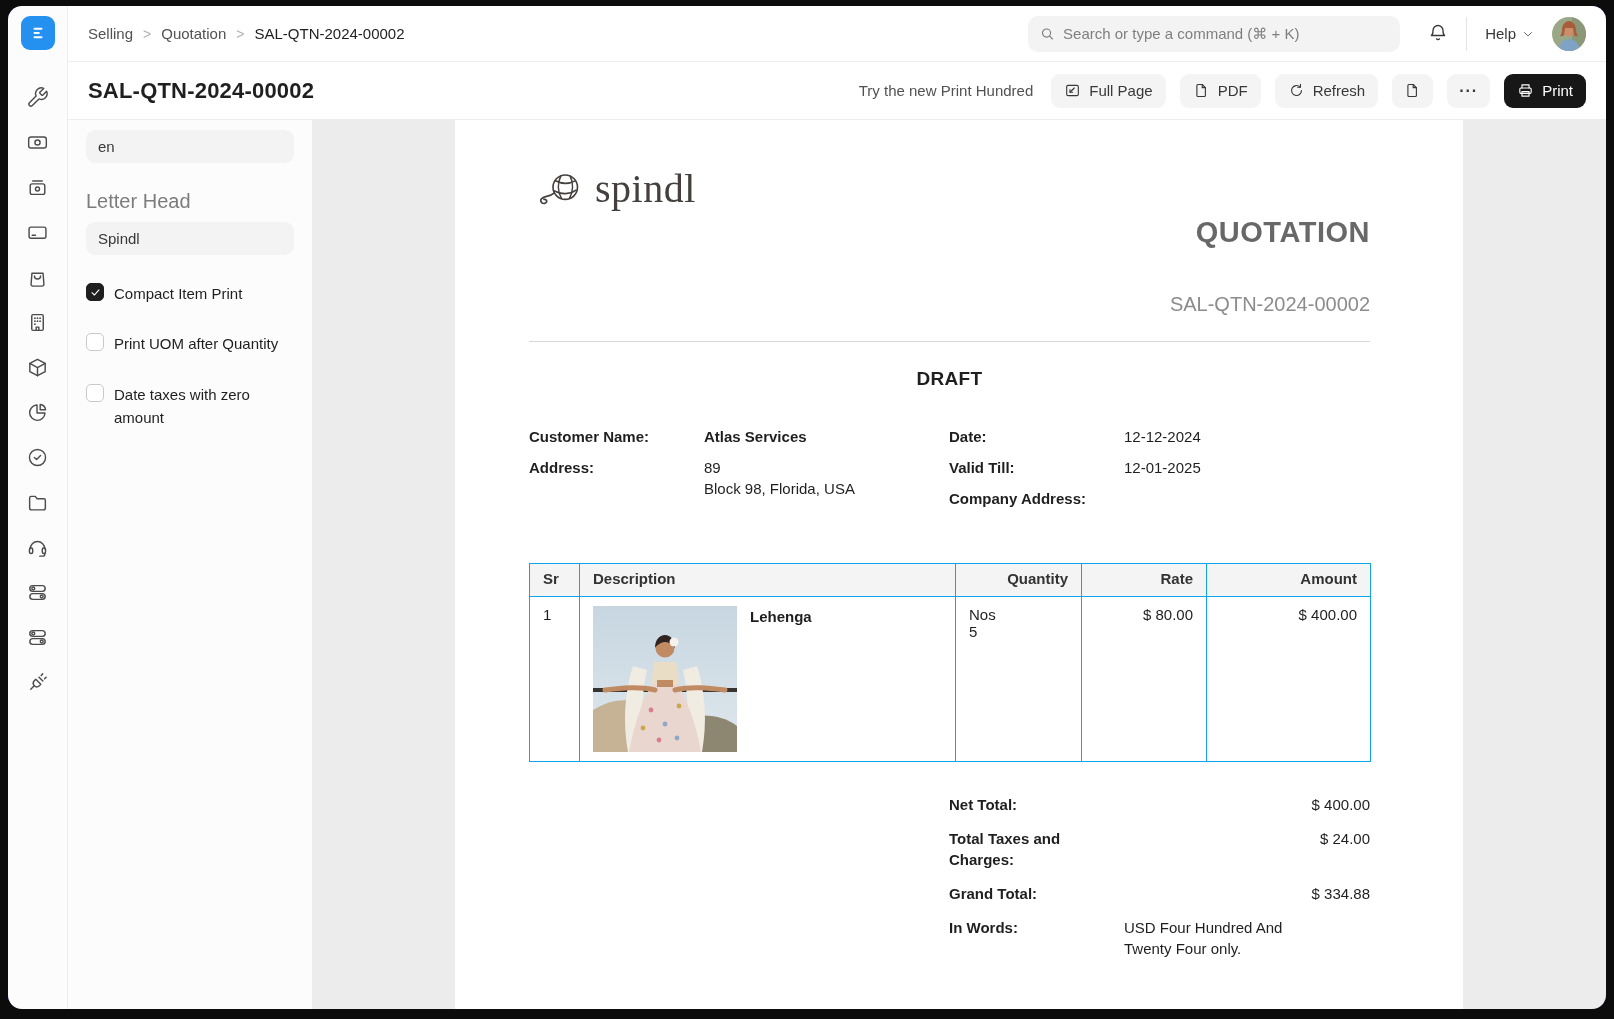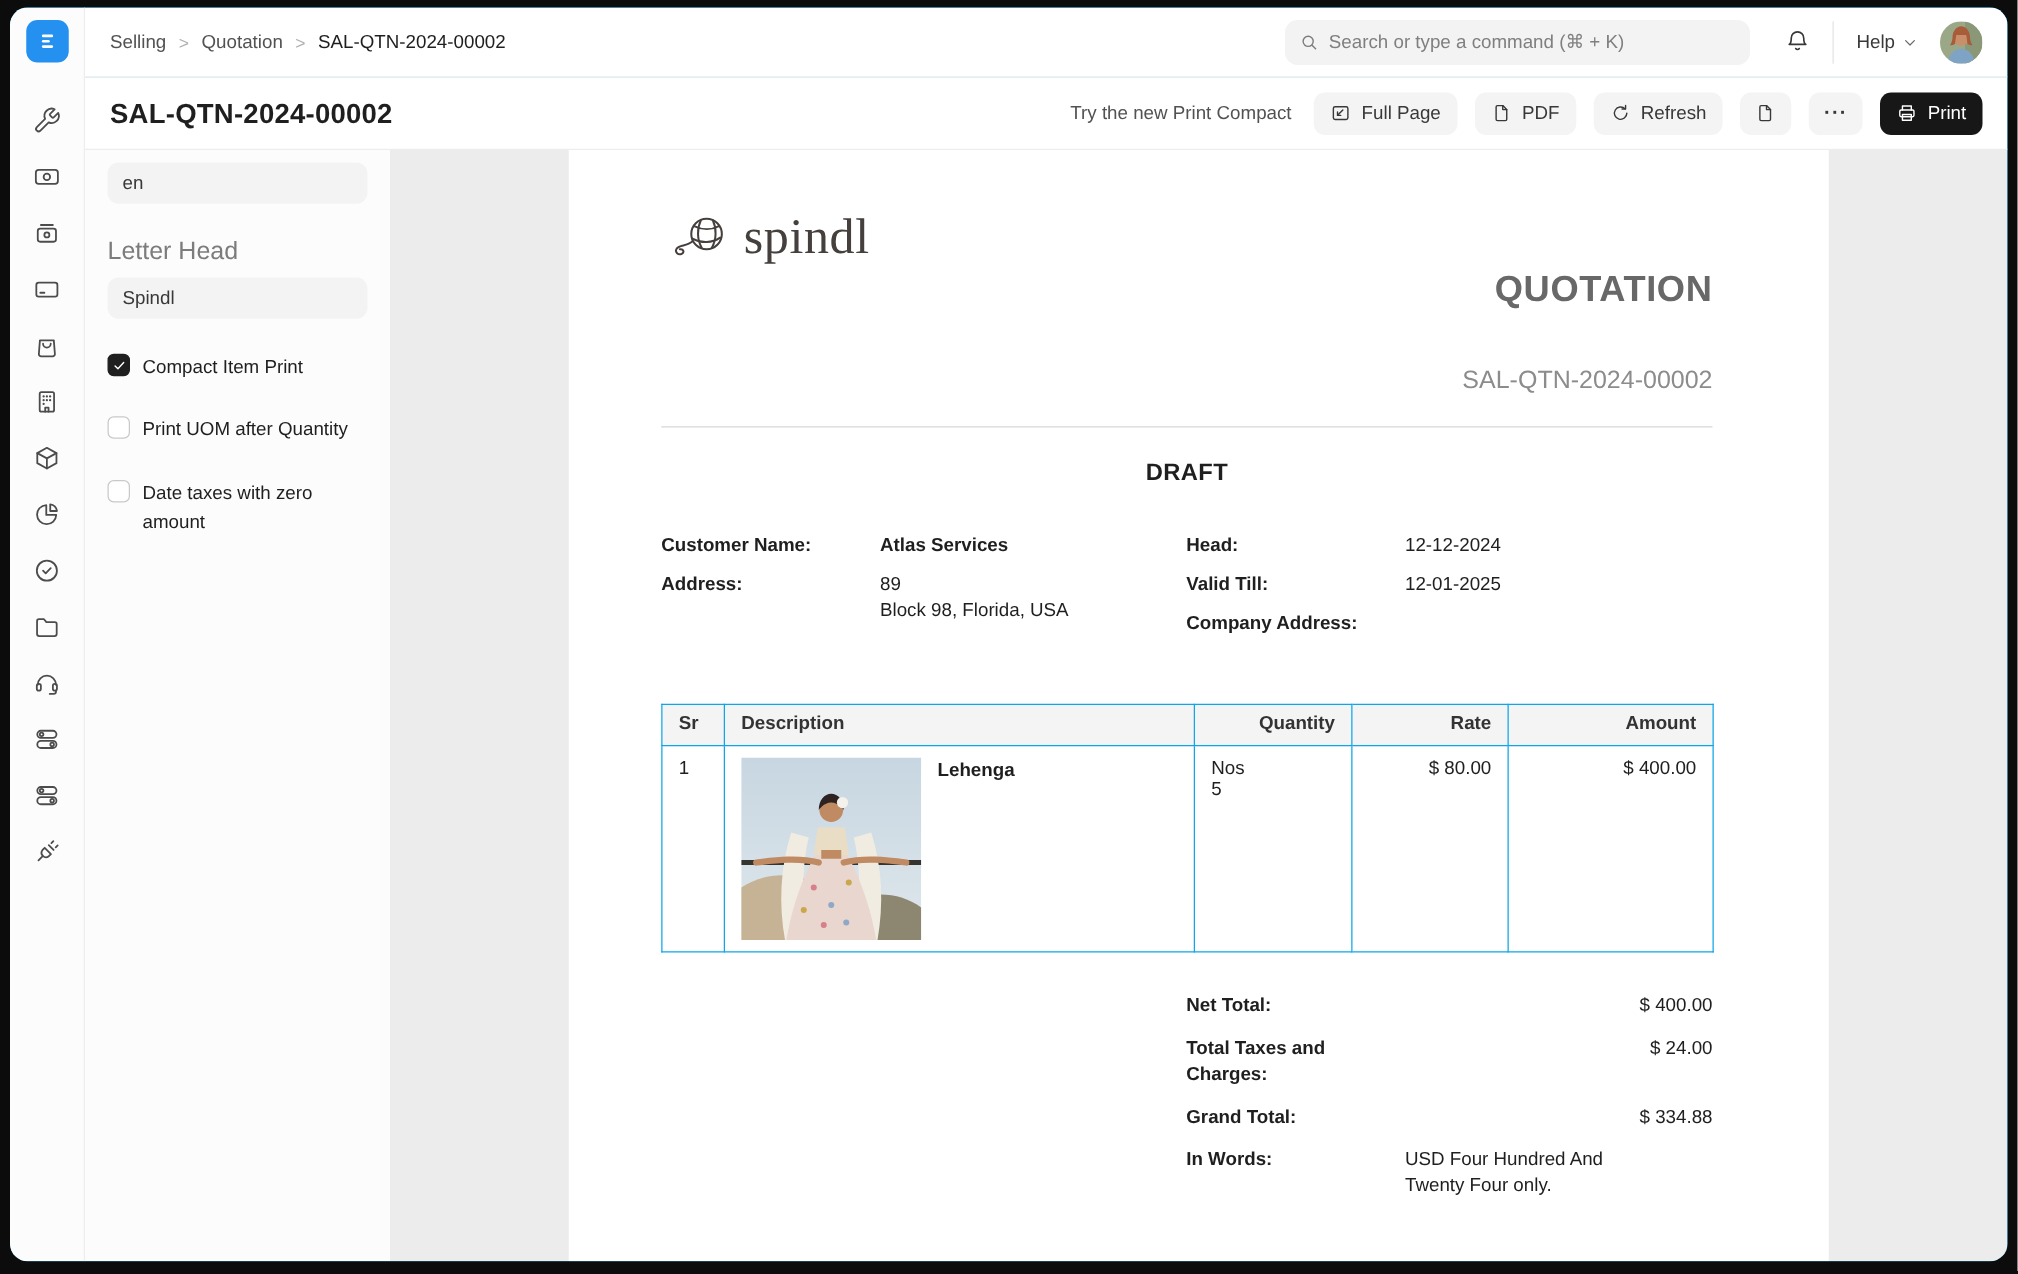--- a/index.html
+++ b/index.html
@@ -1,20 +1,20 @@
 <!DOCTYPE html>
 <html><head>
 <meta charset="utf-8">
 <style>
   * { margin:0; padding:0; box-sizing:border-box; }
   html,body { width:1614px; height:1019px; }
   body { background:#0c0c0c; font-family:"Liberation Sans", sans-serif; overflow:hidden; }
 
   .window { position:absolute; left:8px; top:6px; width:1598px; height:1003px;
-            background:#0ea5e9; border-radius:14px; overflow:hidden; display:flex; }
+            background:#4c1d95; border-radius:14px; overflow:hidden; display:flex; }
 
   
   .iconbar { width:60px; flex:0 0 60px; background:#fcfcfc; border-right:1px solid #ededed;
              display:flex; flex-direction:column; align-items:center; padding-top:10px; }
   .app-logo { width:34px; height:34px; border-radius:9px; background:#2490ef;
               display:flex; align-items:center; justify-content:center; margin-bottom:36px; cursor:pointer; }
   .rail-icons { display:flex; flex-direction:column; gap:19px; }
   .rail-btn { width:26px; height:26px; display:flex; align-items:center; justify-content:center; cursor:pointer; }
   .rail-btn svg { width:23px; height:23px; stroke:#4c4c4c; fill:none; stroke-width:1.5;
                   stroke-linecap:round; stroke-linejoin:round; }
@@ -261,21 +261,21 @@
             <circle cx="17" cy="13" r="6.5" fill="#c98f6b"></circle>
             <path d="M10 13c0-6 4-9 7-9s7 3 7 9c0 2 1 5 2 6-2 1-4-1-4-1l-1-7h-8l-1 7s-2 2-4 1c1-1 2-4 2-6z" fill="#a85c3a"></path>
           </svg>
         </div>
       </div>
     </div>
 
     <div class="toolbar">
       <div class="doc-title">SAL-QTN-2024-00002</div>
       <div class="toolbar-right">
-        <span class="try-link">Try the new Print Compact</span>
+        <span class="try-link">Try the new Print Hundred</span>
         <button class="tb-btn">
           <svg viewBox="0 0 24 24">
               <rect x="3.8" y="4.8" width="16.4" height="14.4" rx="2"></rect>
               <path d="M14.5 8.5l-6 6"></path>
               <path d="M8.5 10.8v3.7h3.7"></path>
             </svg>
           <span>Full Page</span>
         </button>
         <button class="tb-btn">
           <svg viewBox="0 0 24 24">
@@ -365,21 +365,21 @@
               <div class="d-row">
                 <span class="d-label">Address:</span>
                 <span class="d-value">
                   <div>89</div>
                   <div>Block 98, Florida, USA</div>
                 </span>
               </div>
             </div>
             <div class="col-right">
               <div class="d-row">
-                <span class="d-label">Head:</span>
+                <span class="d-label">Date:</span>
                 <span class="d-value">12-12-2024</span>
               </div>
               <div class="d-row">
                 <span class="d-label">Valid Till:</span>
                 <span class="d-value">12-01-2025</span>
               </div>
               <div class="d-row">
                 <span class="d-label">Company Address:</span>
               </div>
             </div>

